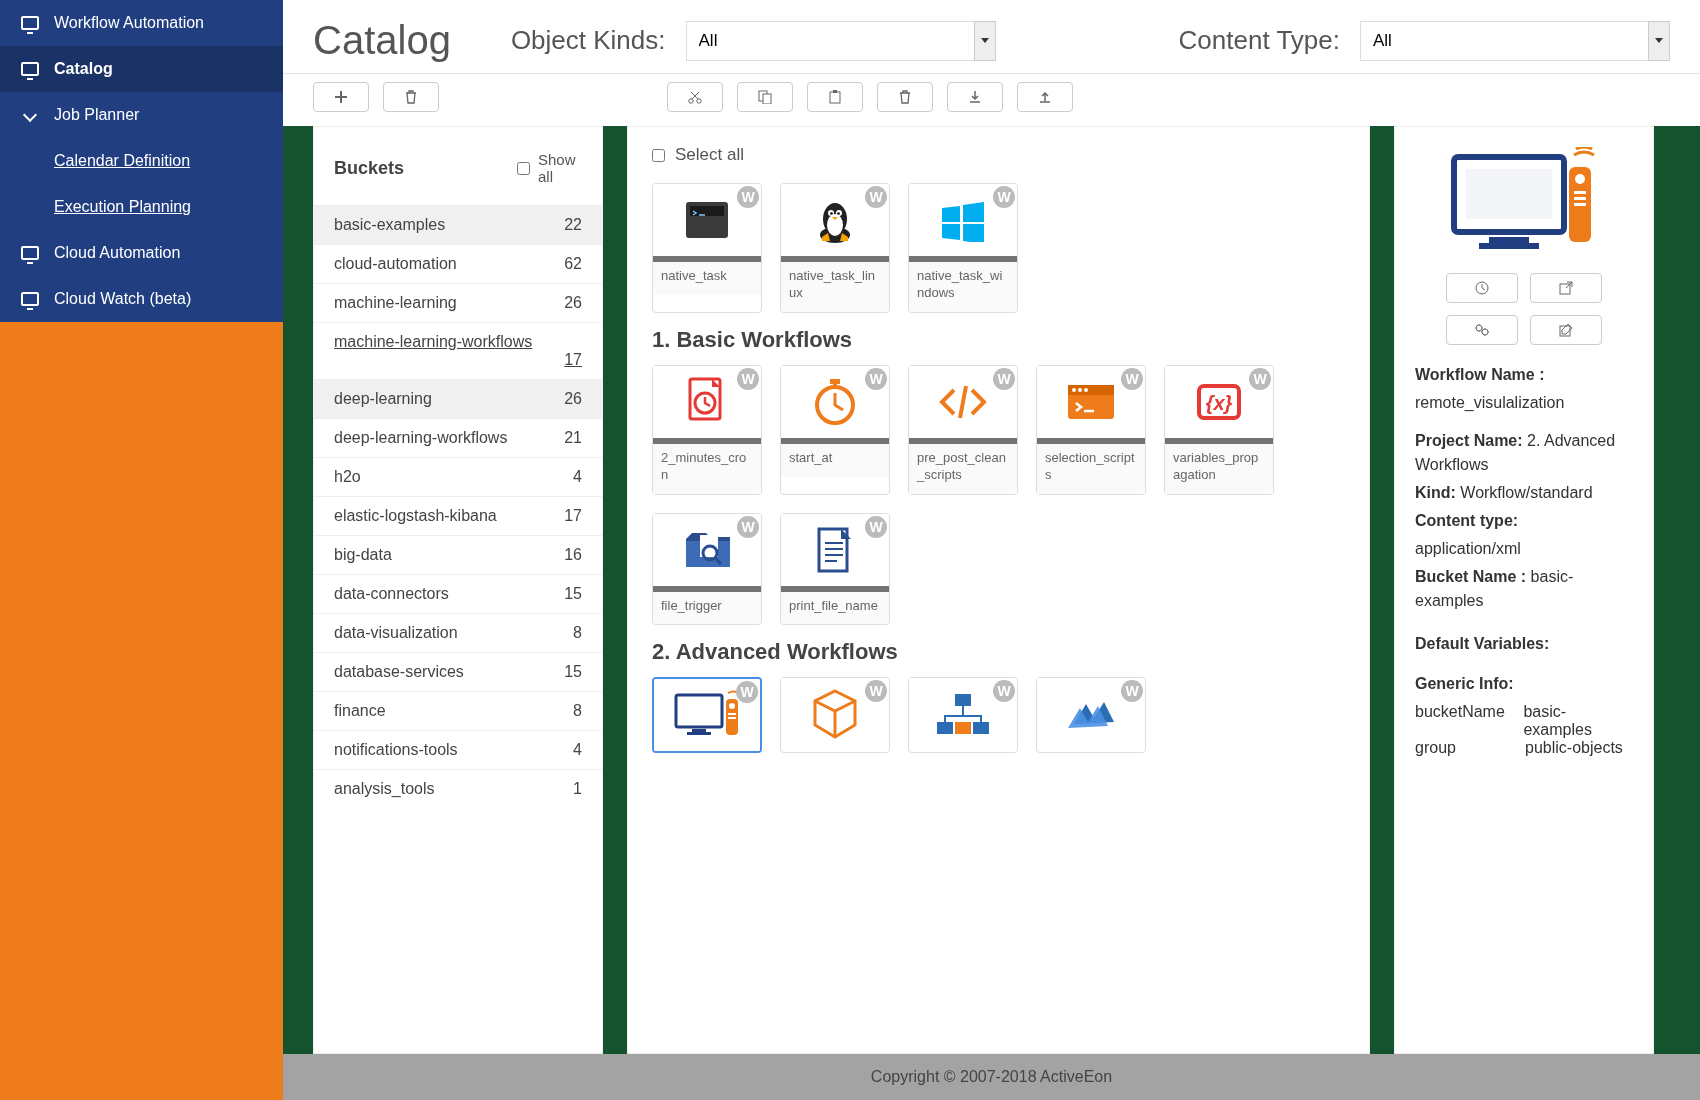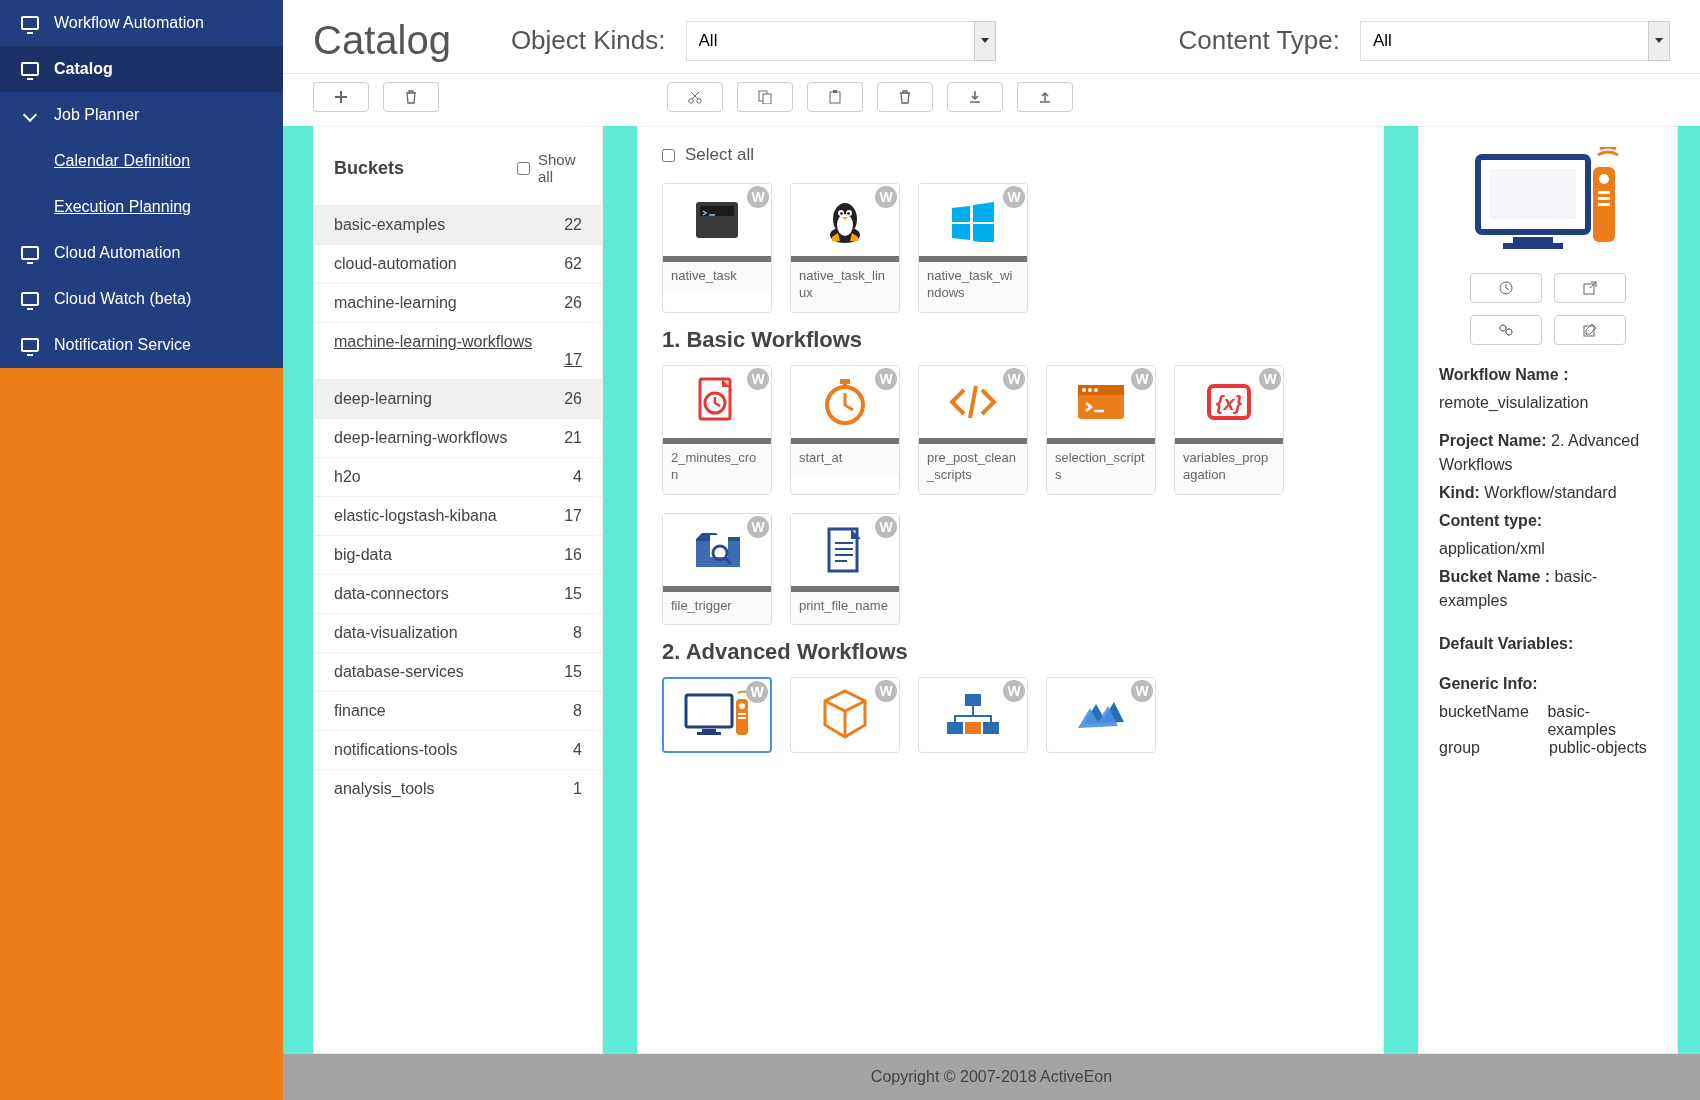--- a/index.html
+++ b/index.html
@@ -26,21 +26,21 @@
 .filter-label { font-size: 26px; font-weight: 300; color: #555; }
 .select-wrap { position: relative; }
 .select-wrap select { width: 310px; height: 40px; border: 1px solid #ddd; background: #fff; padding: 0 12px; font-size: 17px; appearance: none; }
 .select-caret { position: absolute; right: 0; top: 0; width: 22px; height: 40px; background: #eee; border: 1px solid #ccc; display: flex; align-items: center; justify-content: center; pointer-events: none; }
 .select-caret::after { content: ""; border-left: 4px solid transparent; border-right: 4px solid transparent; border-top: 5px solid #333; }
 
 .toolbar-row { display: flex; padding: 8px 30px 14px 30px; background: #fff; gap: 14px; }
 .btn { width: 56px; height: 30px; border: 1px solid #ccc; border-radius: 4px; background: #fff; display: flex; align-items: center; justify-content: center; cursor: pointer; color: #777; }
 .btn-group { display: flex; gap: 14px; }
 
-.content-row { flex: 1; display: flex; padding: 0 22px 0 30px; gap: 34px; overflow: hidden; background: #5eead4; }
+.content-row { flex: 1; display: flex; padding: 0 46px 0 30px; gap: 24px; overflow: hidden; background: #14532d; }
 
 
 .panel { background: #fff; border: 1px solid #eee; overflow-y: auto; }
 .buckets-panel { width: 290px; flex-shrink: 0; }
 .buckets-head { display: flex; align-items: center; justify-content: space-between; padding: 24px 20px 20px 20px; }
 .buckets-head h3 { font-size: 18px; color: #444; }
 .showall { display: flex; align-items: center; gap: 8px; font-size: 15px; color: #555; }
 .showall-label { width: 44px; }
 .bucket-item { display: flex; justify-content: space-between; padding: 10px 20px; border-top: 1px solid #eee; font-size: 16px; color: #444; cursor: pointer; }
 .bucket-item.sel { background: #f0f0f0; }
@@ -110,26 +110,20 @@
           <span class="nav-icon">
             <span class="monitor-ic"></span>
           </span>
           <span>Cloud Automation</span>
         </div>
         <div class="nav-item">
           <span class="nav-icon">
             <span class="monitor-ic"></span>
           </span>
           <span>Cloud Watch (beta)</span>
-        </div>
-        <div class="nav-item">
-          <span class="nav-icon">
-            <span class="monitor-ic"></span>
-          </span>
-          <span>Notification Service</span>
         </div>
       </div>
     <div class="sidebar-fill"></div>
   </div>
 
   <div class="main">
 
     <div class="topbar">
       <div class="page-title">Catalog</div>
       <div class="filter-label">Object Kinds:</div>

